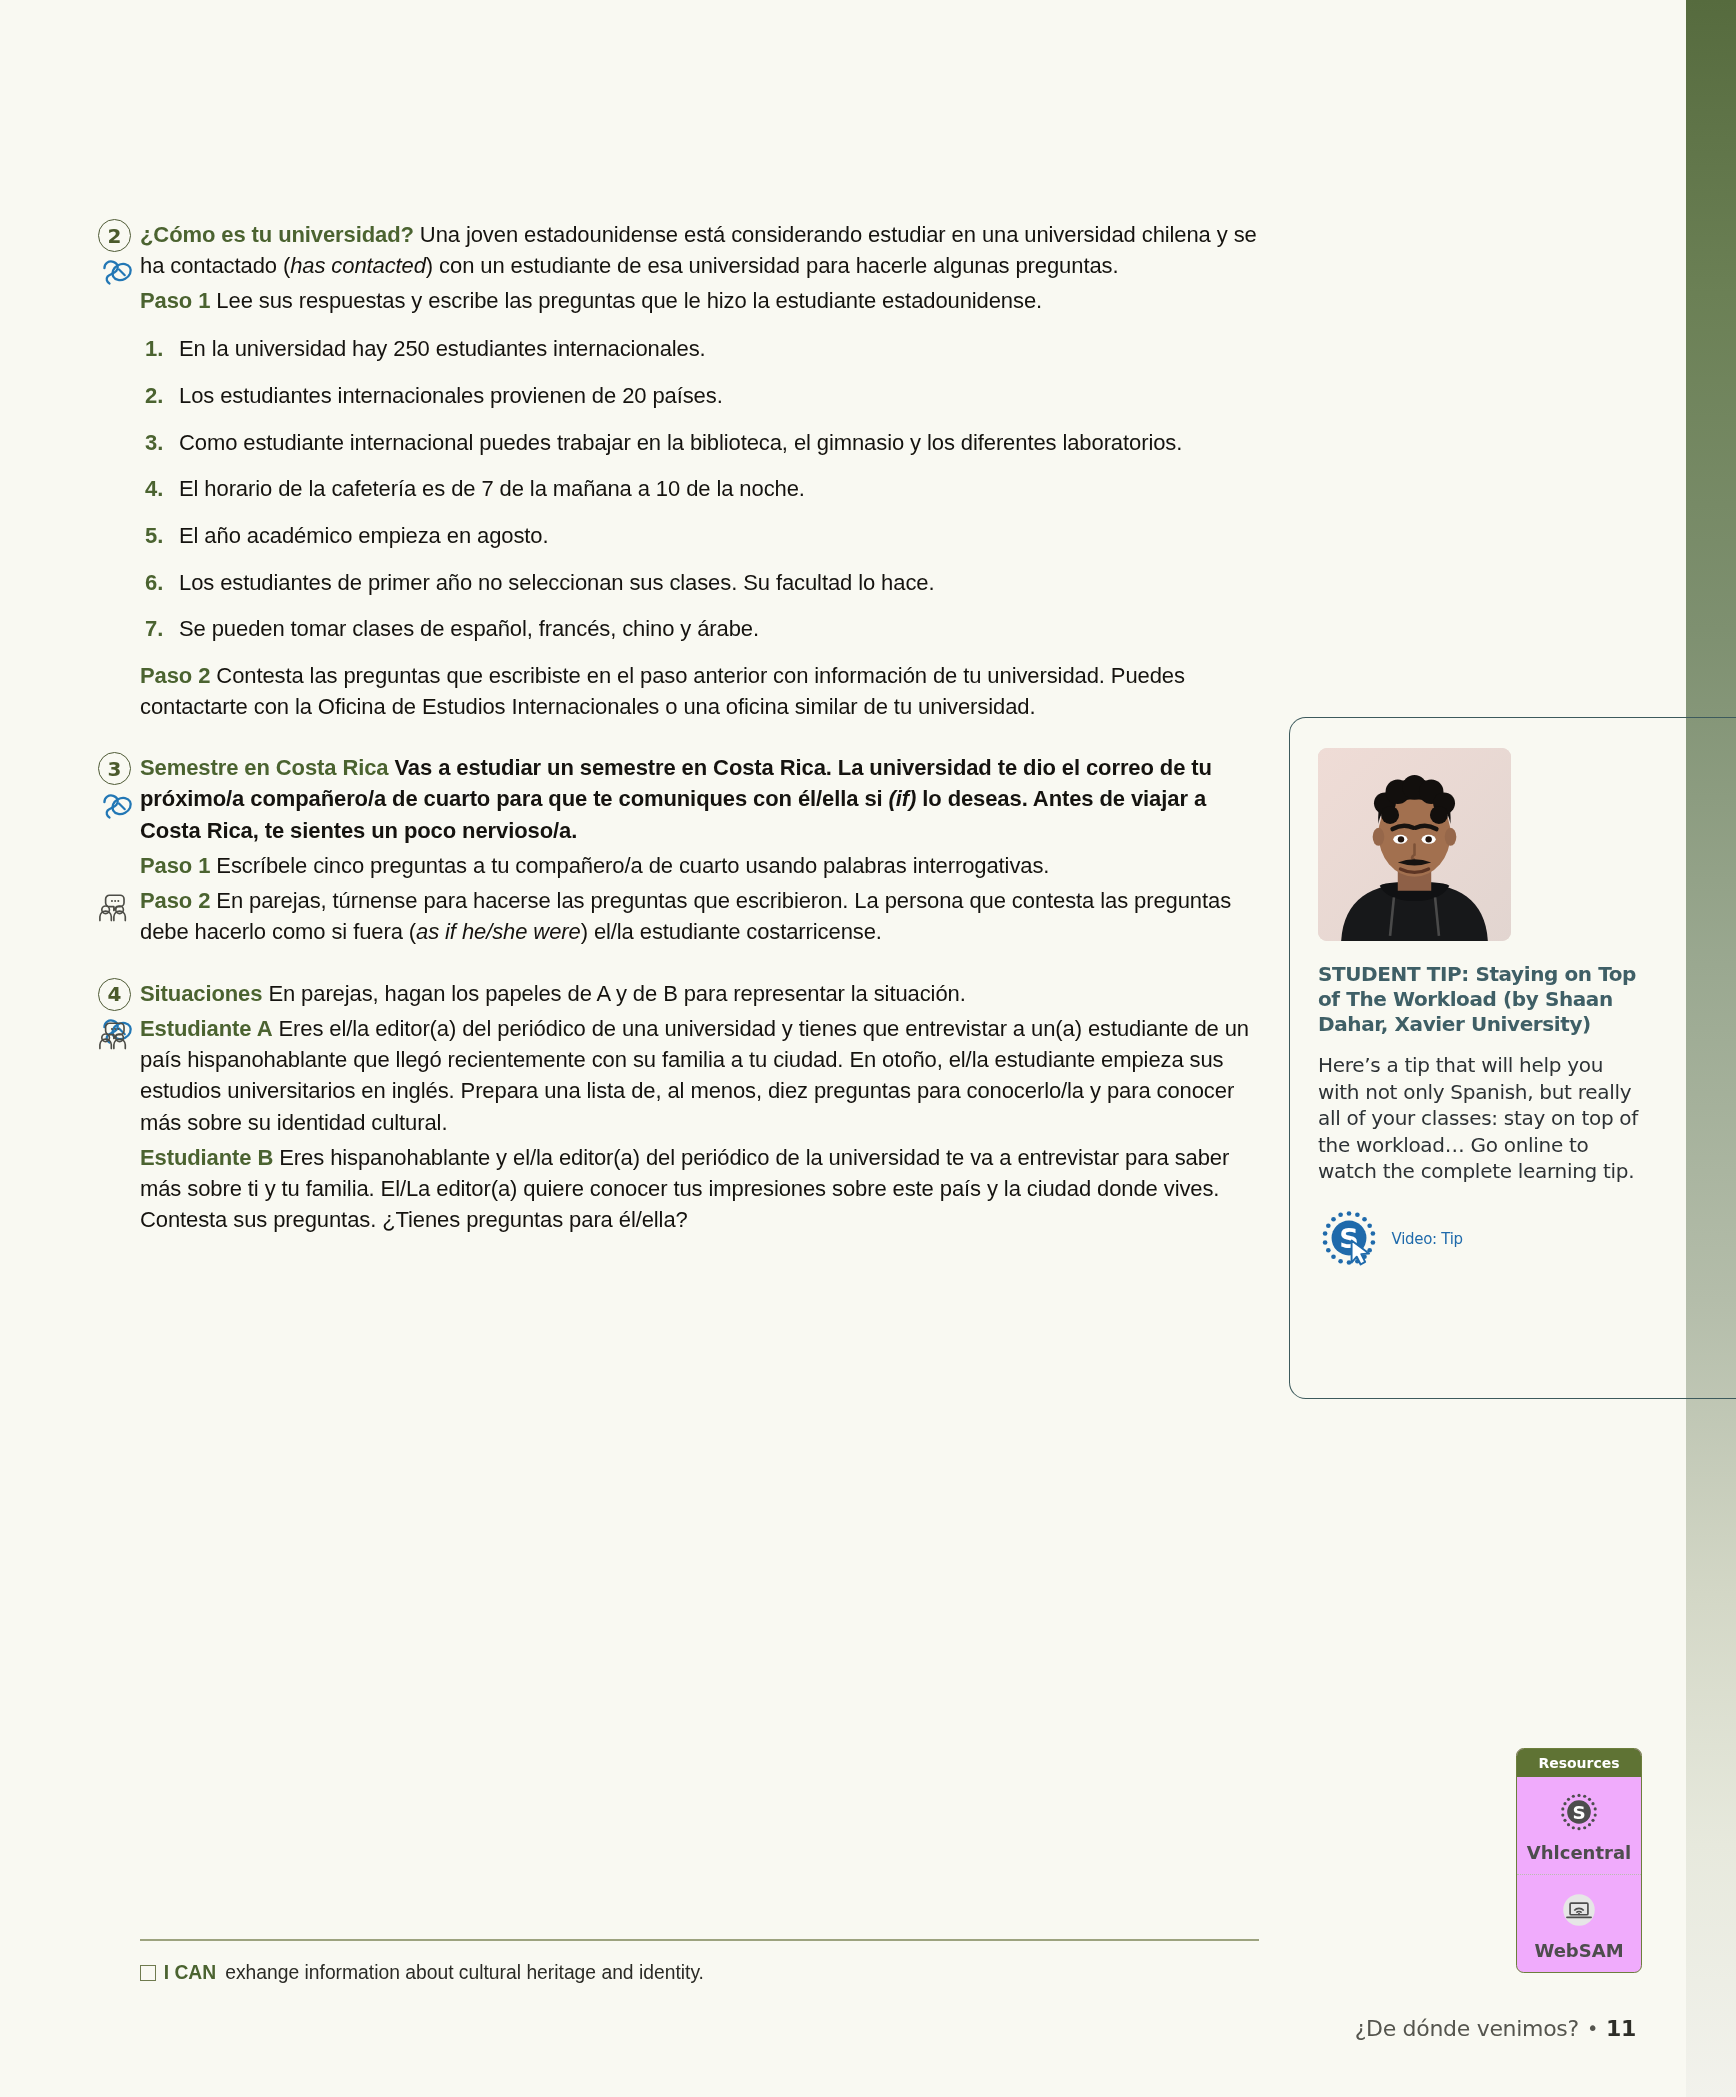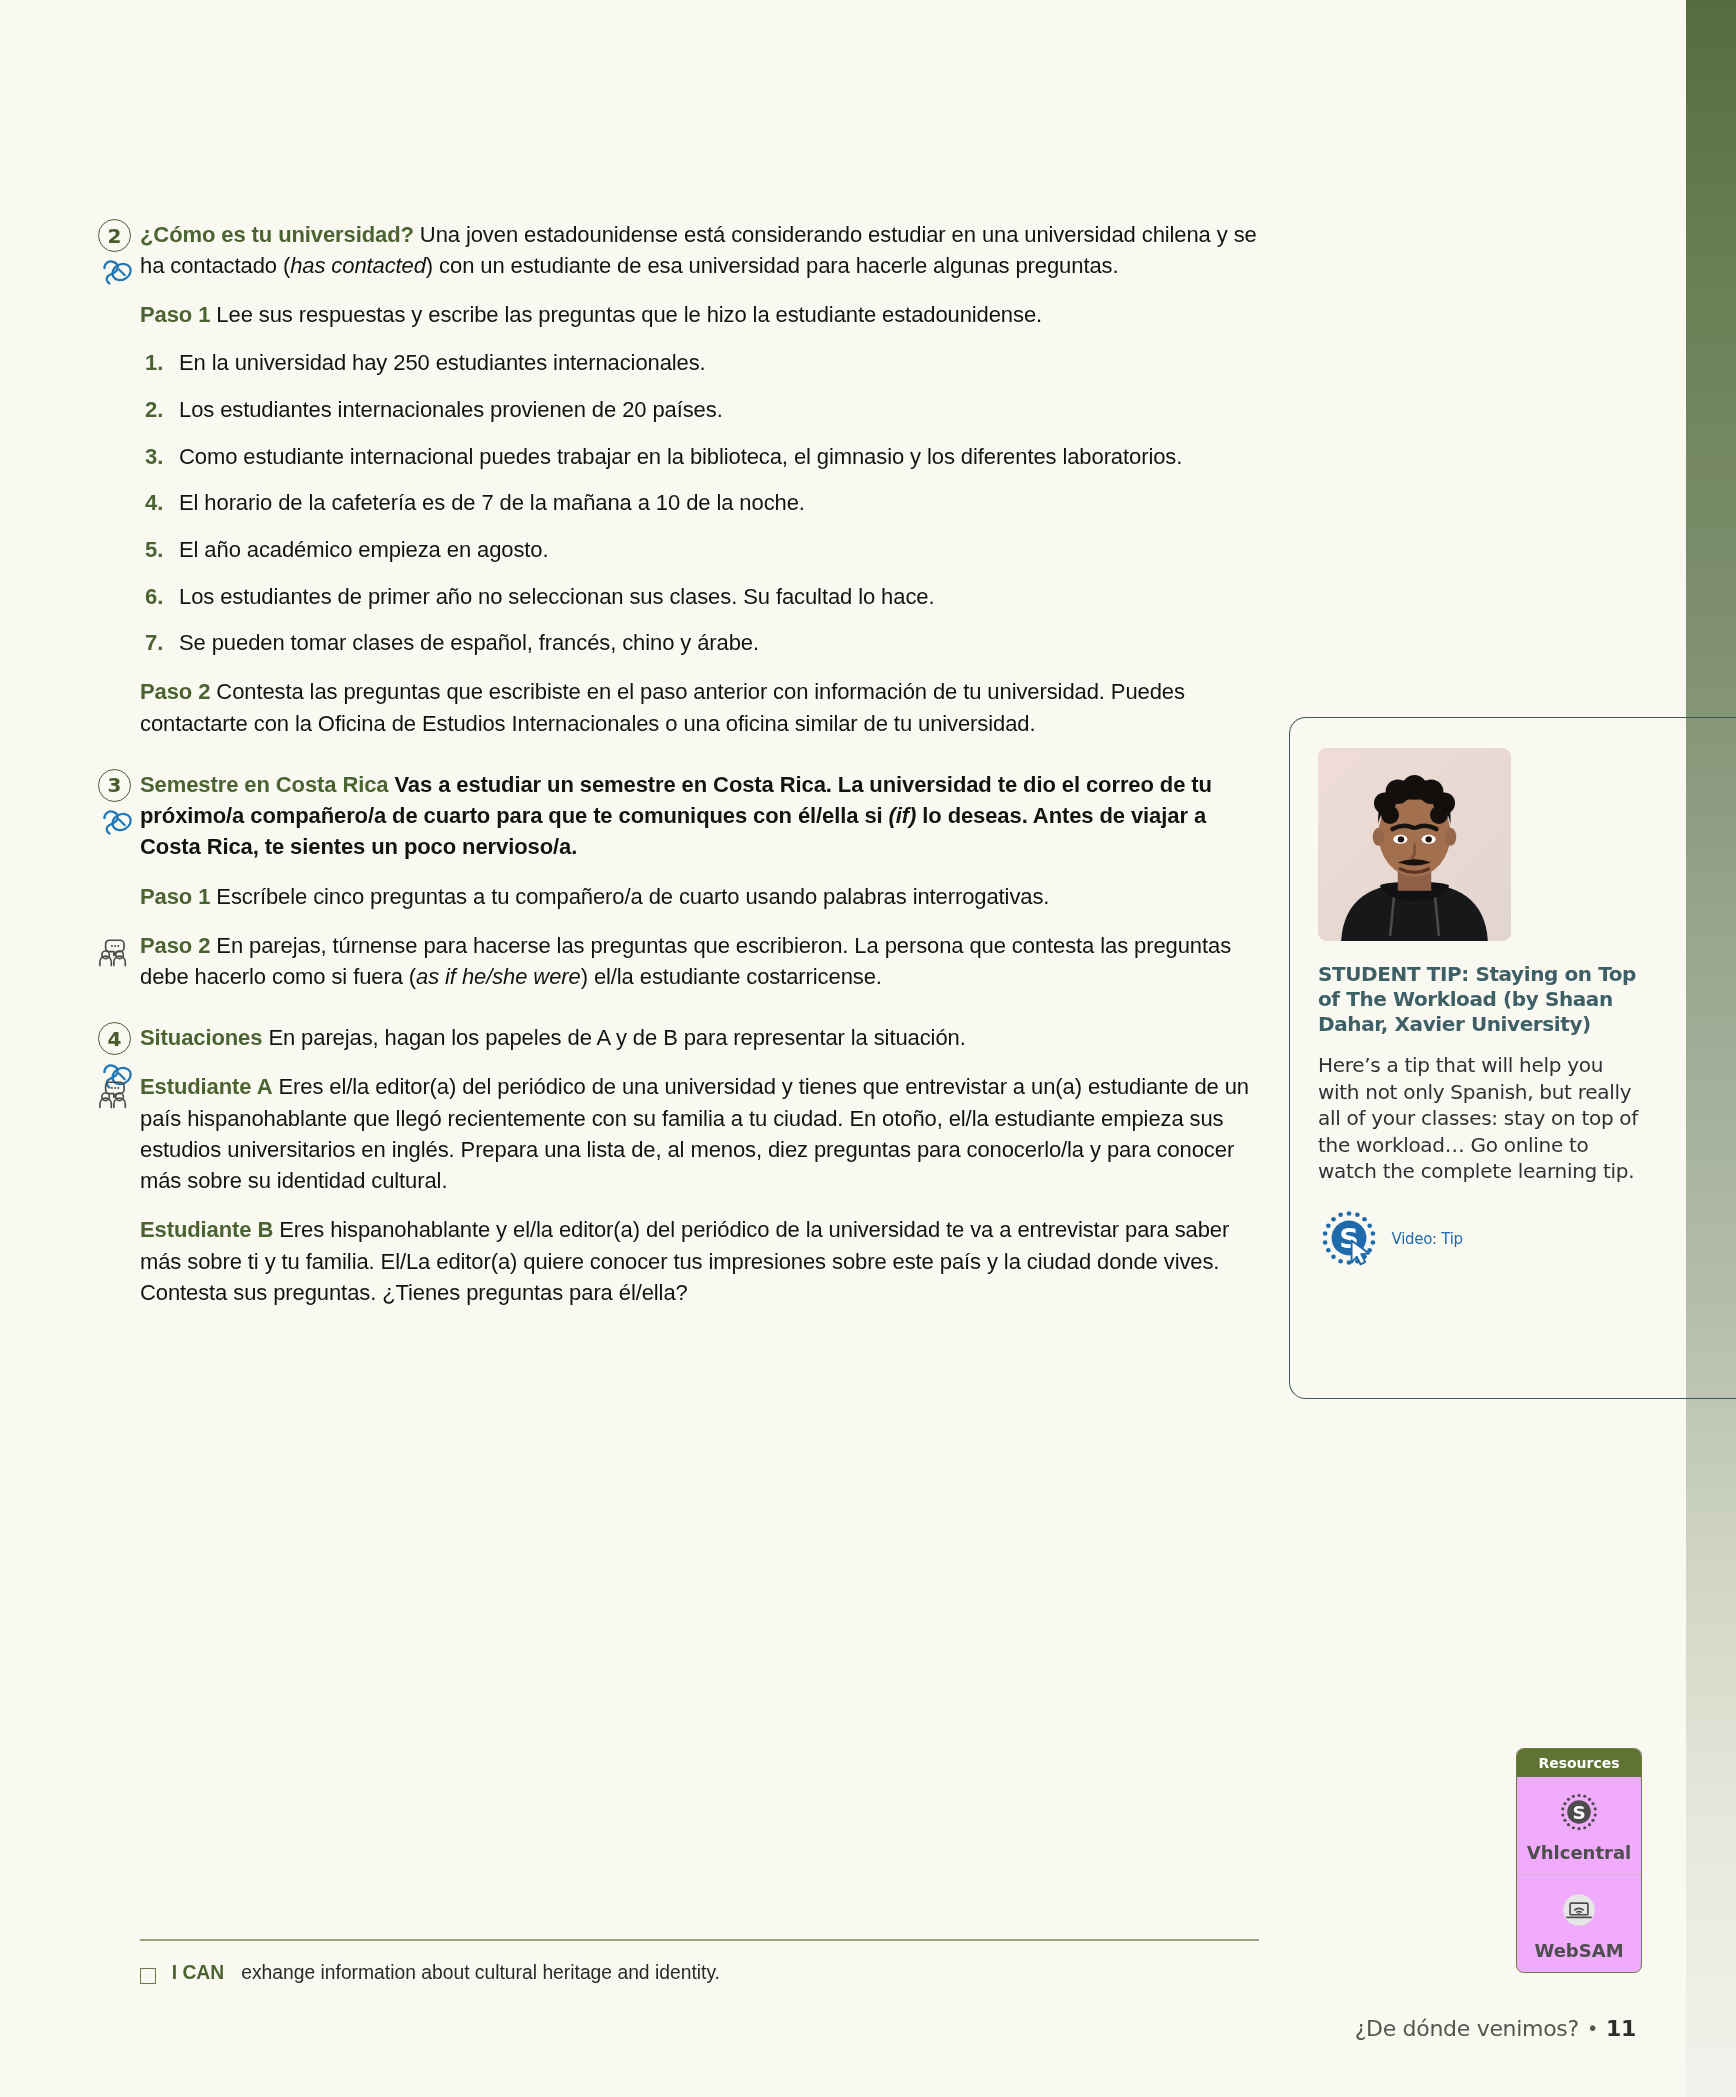--- a/index.html
+++ b/index.html
@@ -81,21 +81,21 @@
     color: #15130f;
     font-family: "Liberation Sans", sans-serif;
     letter-spacing: -0.1px;
   }
 
   .lead { font-weight: 700; color: #4b6330; }
   .lead-strong { font-weight: 700; color: #15130f; }
   .ital { font-style: italic; }
 
   .paso {
-    margin-top: 18px;
+    margin-top: 4px;
   }
   .paso-lbl {
     font-weight: 700;
     color: #4b6330;
   }
 
   .pair-row {
     position: relative;
   }
   .pair-row .pairicon {
@@ -224,22 +224,22 @@
     top: 1939px;
     width: 1119px;
     height: 1.9px;
     background: #9da37f;
   }
   #ican {
     position: absolute;
     left: 140px;
     top: 1962px;
     display: flex;
-    align-items: flex-end;
-    gap: 8px;
+    align-items: center;
+    gap: 0;
     font-size: 19.3px;
     color: #2b2b26;
   }
   #ican-box {
     width: 16px;
     height: 16px;
     border: 1.3px solid #6f7a4e;
     margin-right: 7.7px;
   }
   #ican-lbl {

